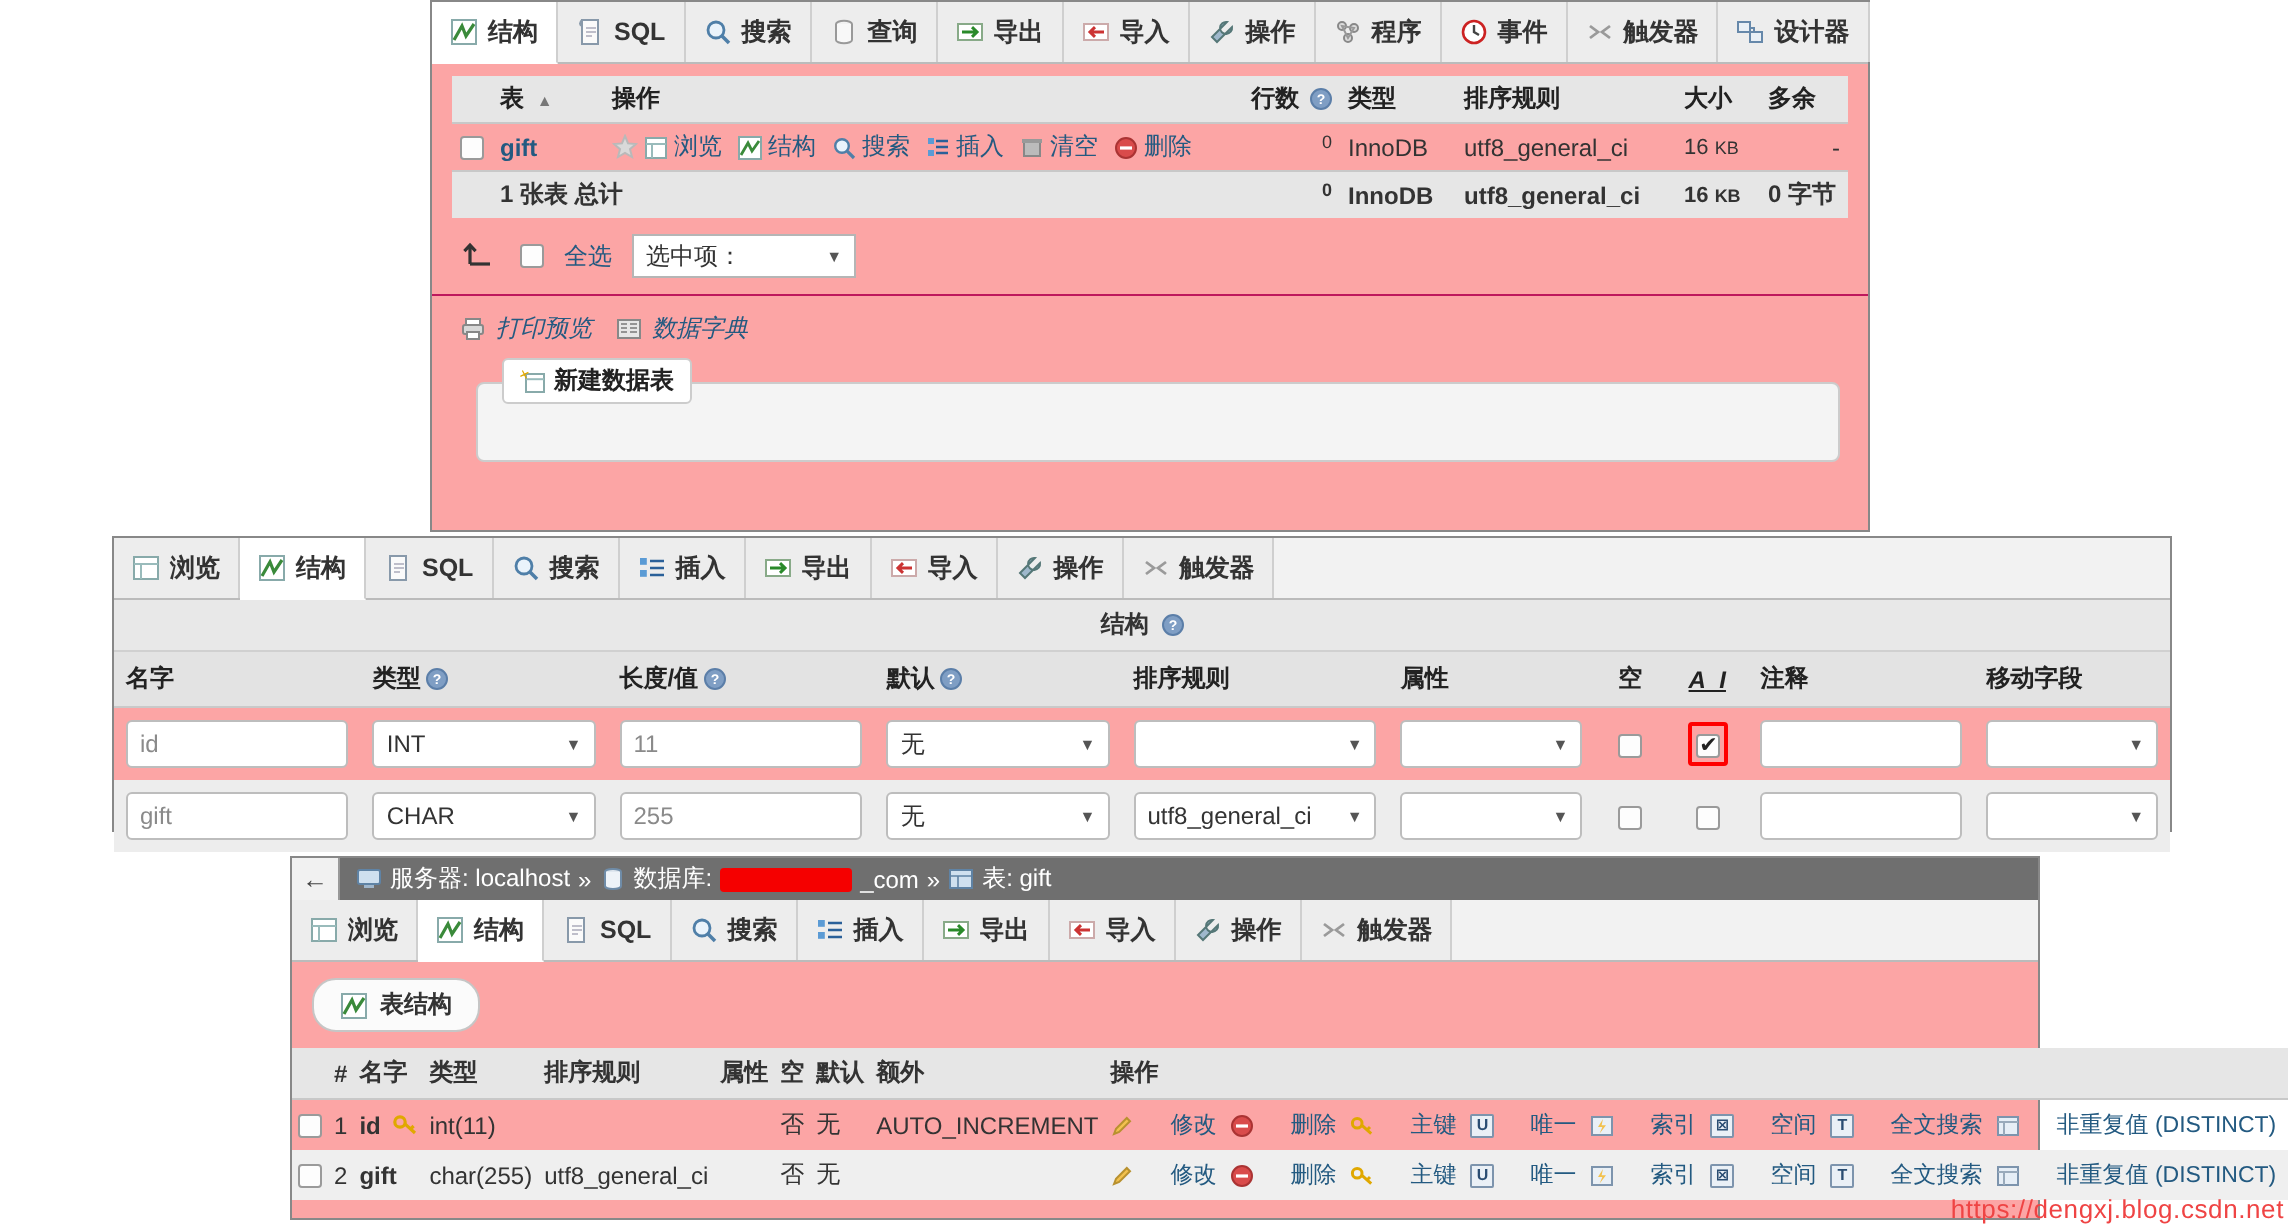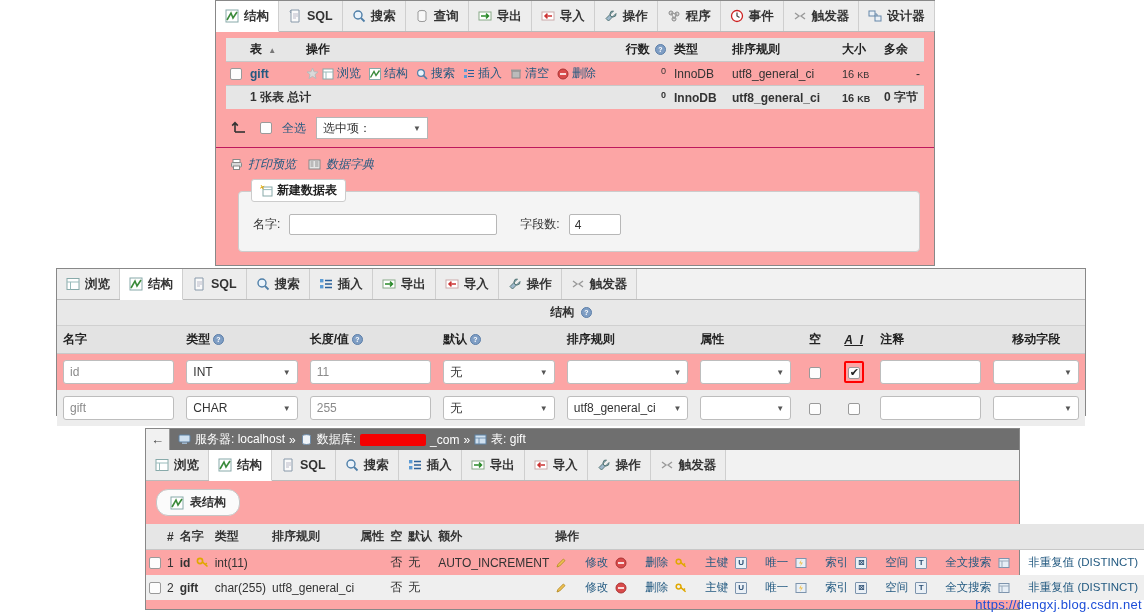--- a/index.html
+++ b/index.html
@@ -114,21 +114,21 @@
         padding:4px 3px; white-space:nowrap; border-bottom:1px solid #c8c8c8; }
   table.st td { padding:4px 3px; white-space:nowrap; vertical-align:middle; }
   table.st tr.alt td { background:#efefef; }
   .bold { font-weight:bold; }
   .acts { display:flex; align-items:center; gap:4px; font-size:11.5px; }
   .acts .a { display:flex; align-items:center; gap:18px; margin-right:3px; }
   .mini { display:inline-flex; align-items:center; justify-content:center;
           width:12px; height:12px; border:1px solid #7d94ad; background:#eaf0f6;
           font-size:8px; font-weight:bold; color:#2a4d72; border-radius:1px; }
 
-  .wm { position:absolute; right:6px; bottom:4px; color:#1d4ed8;
+  .wm { position:absolute; right:6px; bottom:4px; color:#ef4444;
         font-size:13px; letter-spacing:.3px; }
 </style>
 </head>
 <body>
 
 <div class="panel" style="left:215px; top:0px; width:720px; height:266px;">
 
   <div class="tabbar">
 
     <div class="tab active">
@@ -385,26 +385,20 @@
     <div class="legend">
       <span class="ic">
           <svg width="13" height="13" viewBox="0 0 13 13">
             <rect x="3" y="3" width="9" height="9" fill="#fff" stroke="#8aa"></rect>
             <path d="M3 5.6h9" stroke="#9bb"></path>
             <path d="M1.2 1.2 l1 2 l2 -1 l-2 1 l1 2 l-1 -2 l-2 1 l2 -1 z" fill="#f5c518" stroke="#e0a800" stroke-width=".6"></path>
           </svg>
         </span>
       <span>新建数据表</span>
     </div>
-    <div class="frow">
-      <span>名字:</span>
-      <span class="txt" style="width:208px;"></span>
-      <span style="margin-left:14px;">字段数:</span>
-      <span class="txt" style="width:52px;">4</span>
-    </div>
   </div>
 </div>
 
 <div class="panel" style="left:56px; top:268px; width:1030px; height:148px;">
 
   <div class="tabbar">
     <div class="tab">
       <span class="ic">
           <svg width="14" height="14" viewBox="0 0 14 14">
             <rect x="1" y="1.5" width="12" height="11" fill="#fff" stroke="#8aa"></rect>
@@ -508,21 +502,21 @@
               </svg></span></th>
       <th style="width:12%;"><span>默认</span><span class="ic" style="display:inline-block;vertical-align:-2px;margin-left:3px;"><svg width="11" height="11" viewBox="0 0 11 11">
                 <circle cx="5.5" cy="5.5" r="5" fill="#7f9ec4" stroke="#5b7ea8"></circle>
                 <text x="5.5" y="8" font-size="7" fill="#fff" text-anchor="middle" font-family="sans-serif">?</text>
               </svg></span></th>
       <th style="width:13%;"><span>排序规则</span></th>
       <th style="width:10%;"><span>属性</span></th>
       <th style="width:3.5%;text-align:center;"><span>空</span></th>
       <th style="width:4%;text-align:center;"><span style="text-decoration:underline;font-style:italic;">A_I</span></th>
       <th style="width:11%;"><span>注释</span></th>
-      <th style="width:13%;text-align:center;"><span>移动字段</span></th>
+      <th style="width:13%;"><span>移动字段</span></th>
     </tr>
 
     <tr>
       <td>
             <span class="inp ph">id</span>
           </td>
       <td>
             <span class="sel">
               <span>INT</span>
               <span class="car">▼</span>

